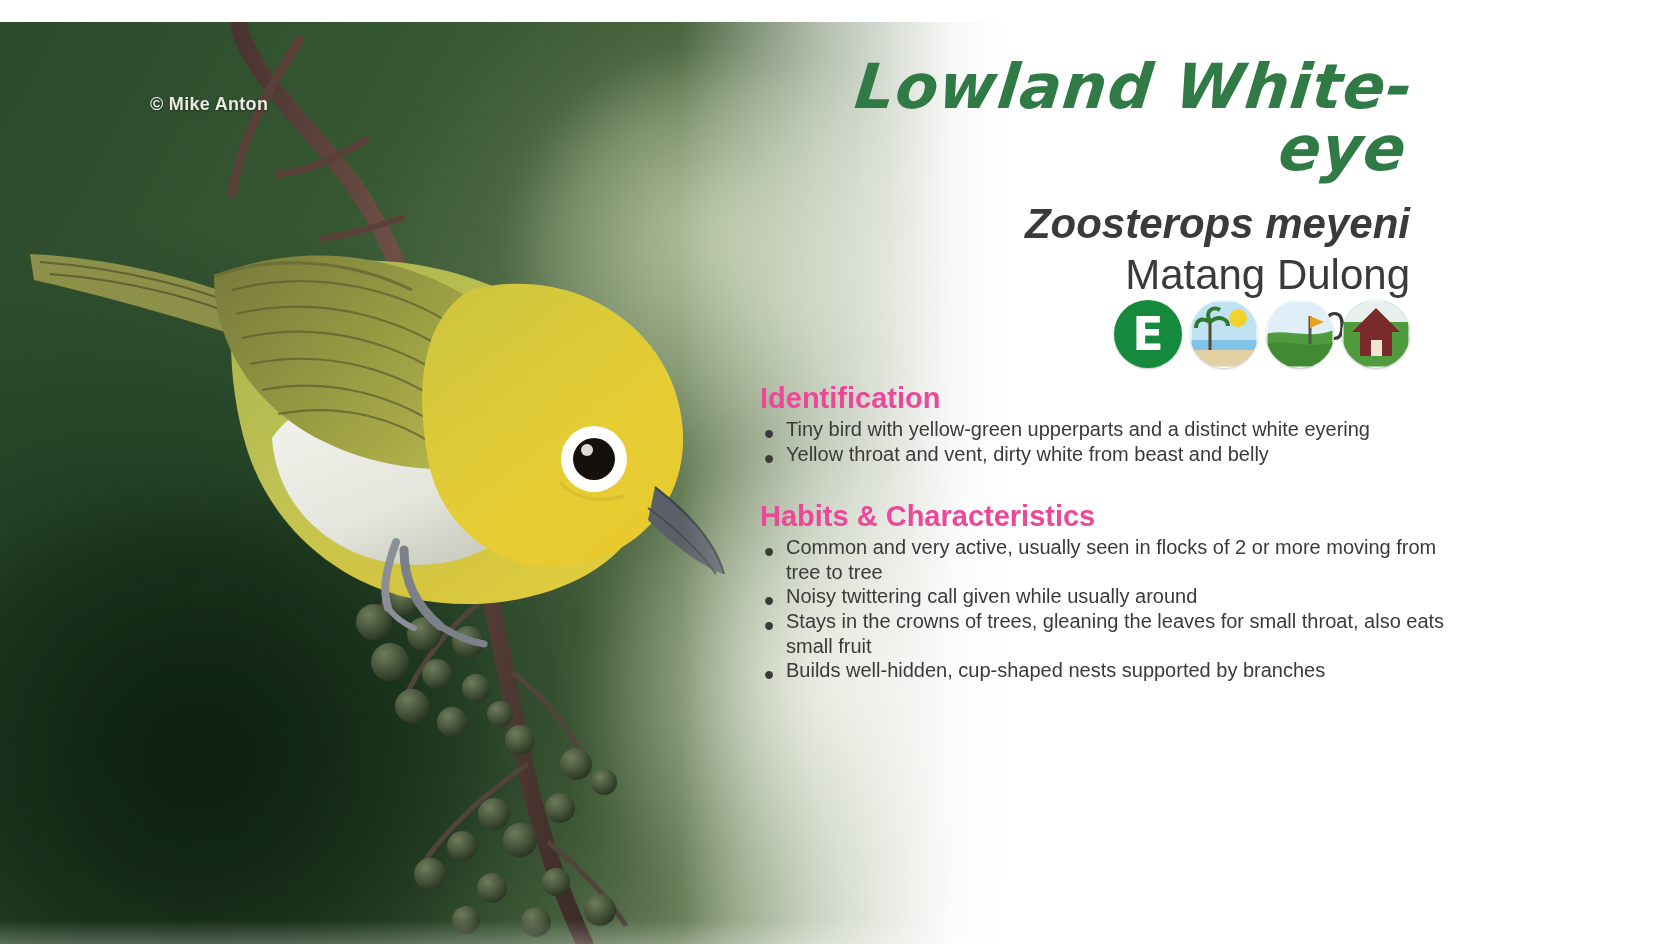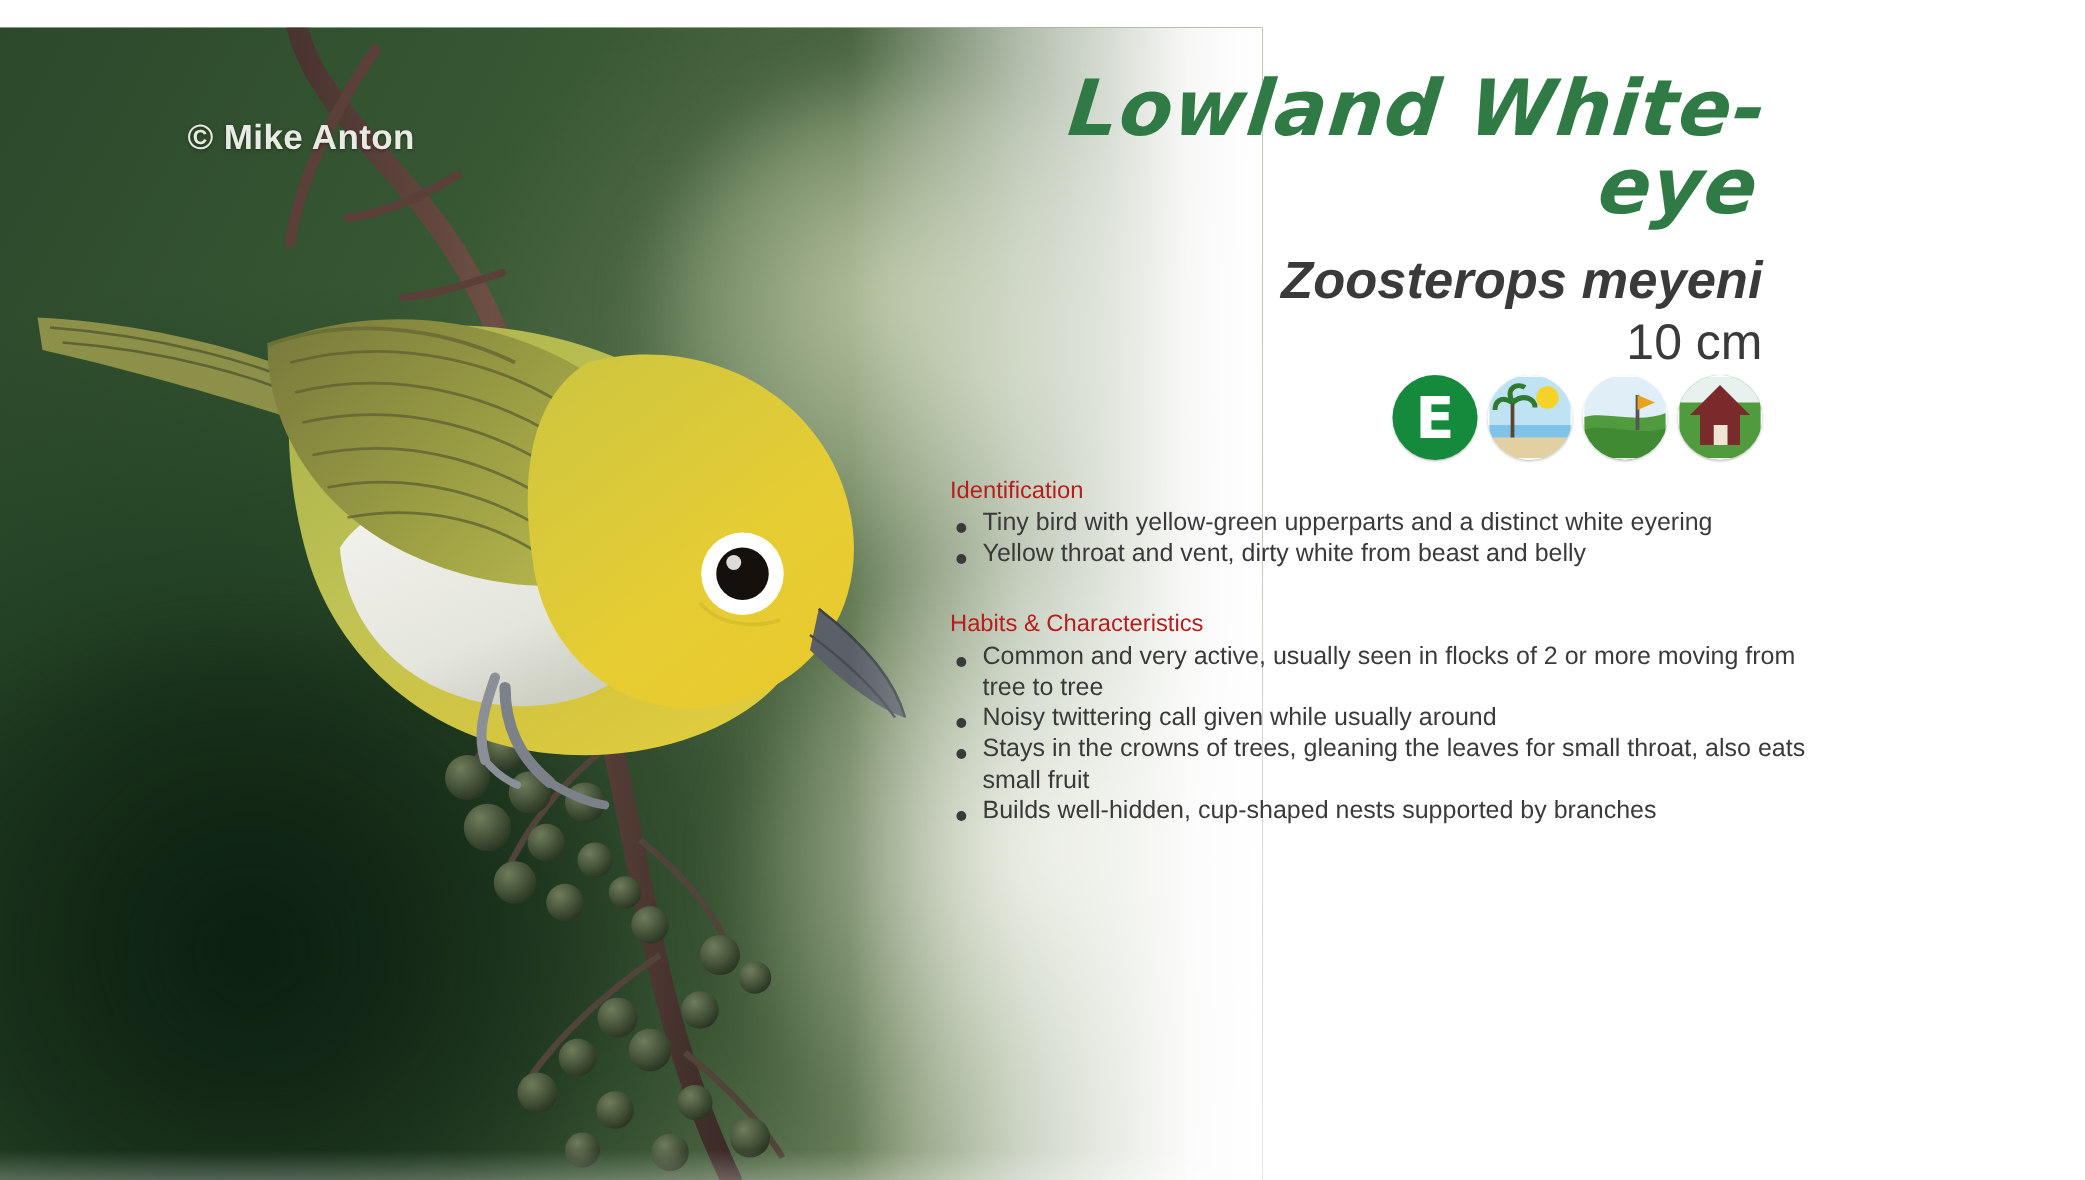--- a/index.html
+++ b/index.html
@@ -65,21 +65,21 @@
   .photo-fade-bottom {
     position: absolute;
     left: 0; bottom: 0; width: 100%; height: 60px;
     background: linear-gradient(to bottom, rgba(255,255,255,0) 0%, rgba(255,255,255,0.0) 60%, rgba(255,255,255,0.25) 100%);
   }
 
   .credit {
     position: absolute;
     left: 150px;
     top: 72px;
-    font-size: 28px;
+    font-size: 18px;
     font-weight: bold;
     color: #e9eae4;
     letter-spacing: 0.3px;
     text-shadow: 0 1px 3px rgba(0,0,0,0.45);
   }
 
   
   .bird { position: absolute; left: 0; top: 0; width: 1010px; height: 922px; }
 
   
@@ -157,23 +157,23 @@
 
   
   .body-text {
     position: absolute;
     left: 0;
     top: 382px;
     width: 700px;
     color: #3a3a3a;
   }
   .section-head {
-    font-size: 19px;
-    font-weight: normal;
-    color: #b91c1c;
+    font-size: 29px;
+    font-weight: bold;
+    color: #ec4899;
     margin-bottom: 2px;
   }
   ul.bullets {
     list-style: none;
     margin: 0 0 0 0;
     padding: 0;
   }
   ul.bullets li {
     font-size: 20px;
     line-height: 1.23;
@@ -319,20 +319,21 @@
     <div class="photo-fade-bottom"></div>
 
     <div class="credit">© Mike Anton</div>
   </div>
 
   <div class="info">
 
     <div class="title-block">
       <div class="common-name">Lowland White-eye</div>
       <div class="sci-name">Zoosterops meyeni</div>
+      <div class="local-name">Matang Dulong</div>
       <div class="size">10 cm</div>
     </div>
 
     <div class="icon-row">
 
       <div class="icon-badge icon-endemic">E</div>
 
       <div class="icon-badge">
         <svg width="68" height="68" viewBox="0 0 68 68">
           <rect x="0" y="0" width="68" height="68" fill="#bfe3f2"></rect>

